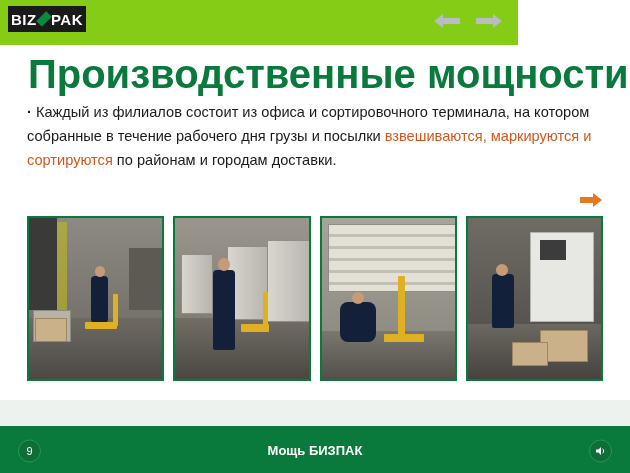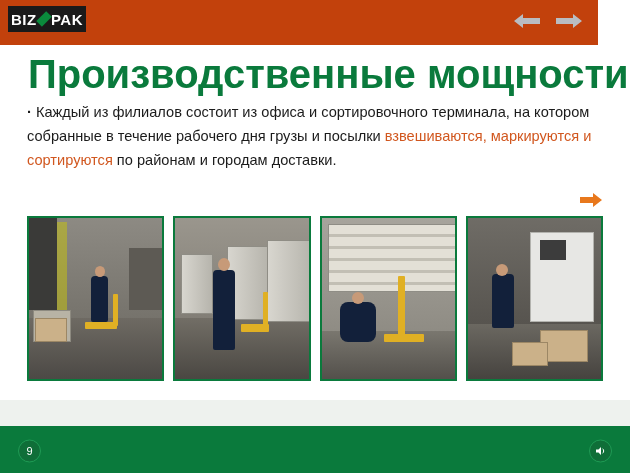--- a/index.html
+++ b/index.html
@@ -18,23 +18,23 @@
     width: 630px;
     height: 473px;
     background: #ffffff;
     box-sizing: border-box;
   }
 
   
   .topbar {
     position: absolute;
     left: 0; top: 0;
-    width: 598px;
+    width: 518px;
     height: 45px;
-    background: #c2410c;
+    background: #84cc16;
   }
   .logo {
     position: absolute;
     left: 8px; top: 6px;
     width: 78px;
     height: 26px;
     background: #1a1a1a;
     display: flex;
     align-items: center;
     justify-content: center;
@@ -341,20 +341,21 @@
       <div class="box" style="left:44px;top:124px;width:34px;height:22px;"></div>
     </div>
 
   </div>
 
   <div class="bottom-strip"></div>
   <div class="footer-divider"></div>
 
   <div class="footer">
     <div class="page-badge">9</div>
+    <div class="footer-label">Мощь БИЗПАК</div>
     <div class="sound-badge">
       <svg width="13" height="13" viewBox="0 0 13 13">
         <path d="M2 5 L4.5 5 L7 2.5 L7 10.5 L4.5 8 L2 8 Z" fill="#ffffff"></path>
         <path d="M8.6 4.2 a3 3 0 0 1 0 4.6" stroke="#ffffff" stroke-width="1" fill="none"></path>
       </svg>
     </div>
   </div>
 
 </div>
 

